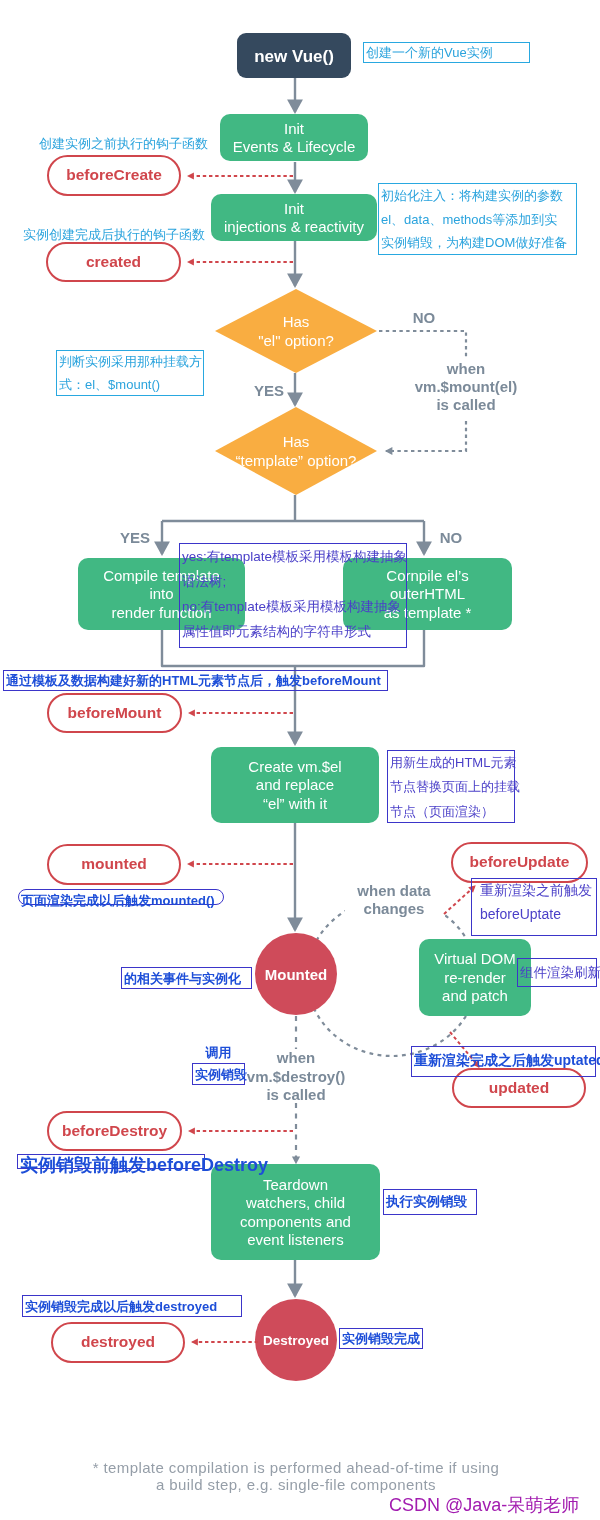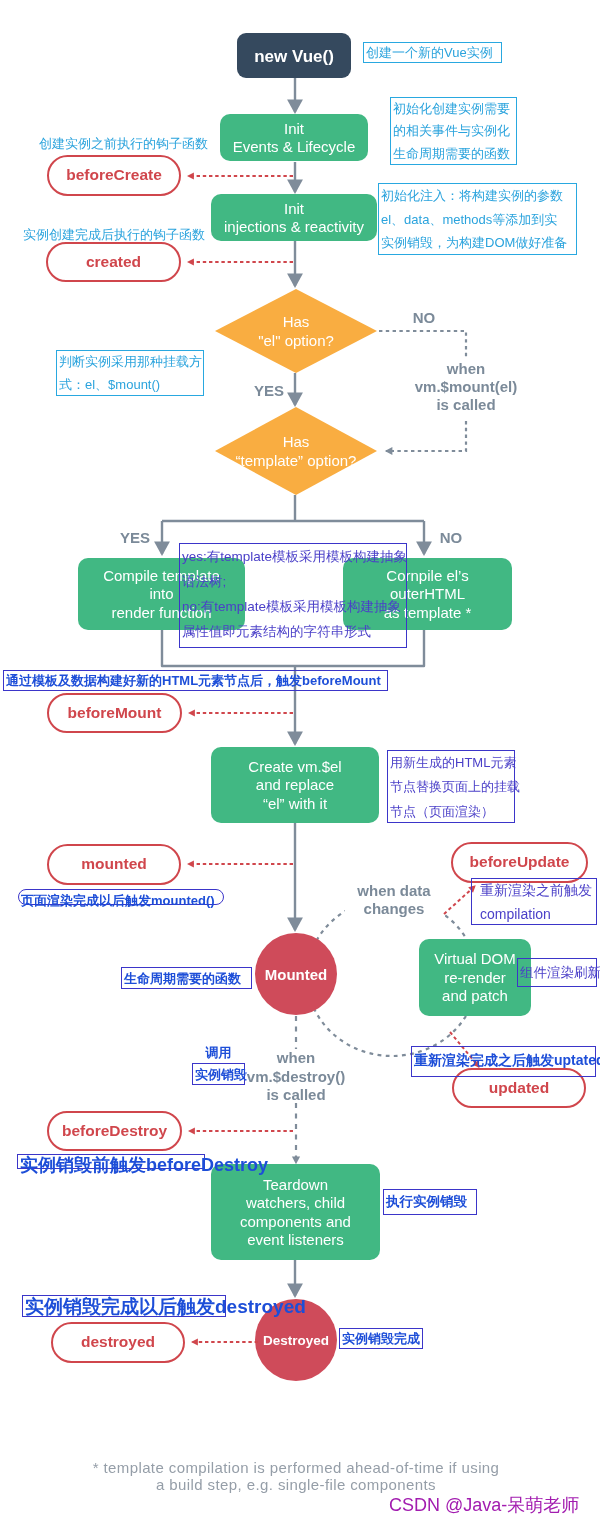--- a/index.html
+++ b/index.html
@@ -121,27 +121,22 @@
       <text x="118.0" y="1347.3" class="hooktext" style="font-size:15.5px">destroyed</text>
       <path d="M293,176 L188,176" stroke="#d0464c" stroke-width="2" stroke-dasharray="3.4,2.8" fill="none" marker-end="url(#arrRedS)"></path>
       <path d="M293,262 L188,262" stroke="#d0464c" stroke-width="2" stroke-dasharray="3.4,2.8" fill="none" marker-end="url(#arrRedS)"></path>
       <path d="M293,713 L189,713" stroke="#d0464c" stroke-width="2" stroke-dasharray="3.4,2.8" fill="none" marker-end="url(#arrRedS)"></path>
       <path d="M293,864 L188,864" stroke="#d0464c" stroke-width="2" stroke-dasharray="3.4,2.8" fill="none" marker-end="url(#arrRedS)"></path>
       <path d="M293,1131 L189,1131" stroke="#d0464c" stroke-width="2" stroke-dasharray="3.4,2.8" fill="none" marker-end="url(#arrRedS)"></path>
       <path d="M258,1342 L192,1342" stroke="#d0464c" stroke-width="2" stroke-dasharray="3.4,2.8" fill="none" marker-end="url(#arrRedS)"></path>
       <path d="M444,914 L475,886" stroke="#d0464c" stroke-width="2" stroke-dasharray="3.4,2.8" fill="none" marker-end="url(#arrRedS)"></path>
       <path d="M450,1032 L479,1067" stroke="#d0464c" stroke-width="2" stroke-dasharray="3.4,2.8" fill="none" marker-end="url(#arrRedS)"></path>
 </svg>
-<div class="note blue" style="left:363px;top:42px;width:139px;height:21px;font-size:13px;line-height:20px;">
+<div class="note blue" style="left:363px;top:42px;width:167px;height:21px;font-size:13px;line-height:20px;">
       <div>创建一个新的Vue实例</div>
-    </div>
-    <div class="note blue" style="left:390px;top:97px;width:127px;height:68px;font-size:13px;line-height:22.3px;">
-      <div>初始化创建实例需要</div>
-      <div>的相关事件与实例化</div>
-      <div>生命周期需要的函数</div>
     </div>
     <div class="note blue" style="left:378px;top:183px;width:199px;height:72px;font-size:13px;line-height:23.7px;">
       <div>初始化注入：将构建实例的参数</div>
       <div>el、data、methods等添加到实</div>
       <div>实例销毁，为构建DOM做好准备</div>
     </div>
     <div class="note blue" style="left:56px;top:350px;width:148px;height:46px;font-size:13px;line-height:22.5px;">
       <div>判断实例采用那种挂载方</div>
       <div>式：el、$mount()</div>
     </div>
@@ -151,33 +146,33 @@
       <div>yes:有template模板采用模板构建抽象</div>
       <div>语法树;</div>
       <div>no:有template模板采用模板构建抽象</div>
       <div>属性值即元素结构的字符串形式</div>
     </div>
     <div class="note purple" style="left:387px;top:750px;width:128px;height:73px;font-size:13px;line-height:24.4px;">
       <div>用新生成的HTML元素</div>
       <div>节点替换页面上的挂载</div>
       <div>节点（页面渲染）</div>
     </div>
-    <div class="note purple" style="left:471px;top:878px;width:126px;height:47px;font-size:14px;padding-left:8px;line-height:23.5px;">
+    <div class="note purple" style="left:471px;top:878px;width:126px;height:58px;font-size:14px;padding-left:8px;line-height:23.5px;">
       <div>重新渲染之前触发</div>
-      <div>compilation</div>
+      <div>beforeUptate</div>
     </div>
     <div class="note purple" style="left:517px;top:958px;width:80px;height:29px;font-size:13.5px;line-height:28px;">
       <div>组件渲染刷新</div>
     </div>
     <div class="note navy" style="left:3px;top:670px;width:385px;height:21px;font-size:13px;line-height:20px;">通过模板及数据构建好新的HTML元素节点后，触发beforeMount</div>
     <div class="note navy" style="left:18px;top:889px;width:206px;height:16px;font-size:13px;line-height:21px;border-radius:11px;">页面渲染完成以后触发mounted()</div>
-    <div class="note navy" style="left:121px;top:967px;width:131px;height:22px;font-size:13px;line-height:21px;">生命周期需要的函数</div>
+    <div class="note navy" style="left:121px;top:967px;width:131px;height:22px;font-size:13px;line-height:21px;">的相关事件与实例化</div>
     <div class="note navy" style="left:192px;top:1063px;width:53px;height:22px;font-size:13px;line-height:21px;">实例销毁</div>
     <div class="note navy nb" style="left:192px;top:1044px;width:53px;height:18px;font-size:13px;line-height:17px;text-align:center;">调用</div>
     <div class="note navy" style="left:411px;top:1046px;width:185px;height:31px;font-size:14px;line-height:26px;">重新渲染完成之后触发uptated</div>
     <div class="note navy" style="left:17px;top:1154px;width:188px;height:15px;font-size:18px;line-height:21px;">实例销毁前触发beforeDestroy</div>
     <div class="note navy" style="left:383px;top:1189px;width:94px;height:26px;font-size:13.5px;line-height:24px;">执行实例销毁</div>
-    <div class="note navy" style="left:22px;top:1295px;width:204px;height:22px;font-size:19px;line-height:21px;">实例销毁完成以后触发destroyed</div>
+    <div class="note navy" style="left:22px;top:1295px;width:220px;height:22px;font-size:13px;line-height:21px;">实例销毁完成以后触发destroyed</div>
     <div class="note navy" style="left:339px;top:1328px;width:84px;height:21px;font-size:13px;line-height:20px;">实例销毁完成</div>
     <div class="footnote" style="left:0;top:1459px;width:592px;">* template compilation is performed ahead-of-time if using</div>
     <div class="footnote" style="left:0;top:1476px;width:592px;">a build step, e.g. single-file components</div>
     <div class="watermark" style="left:389px;top:1493px;">CSDN @Java-呆萌老师</div>
 </div>
 
 </body></html>

